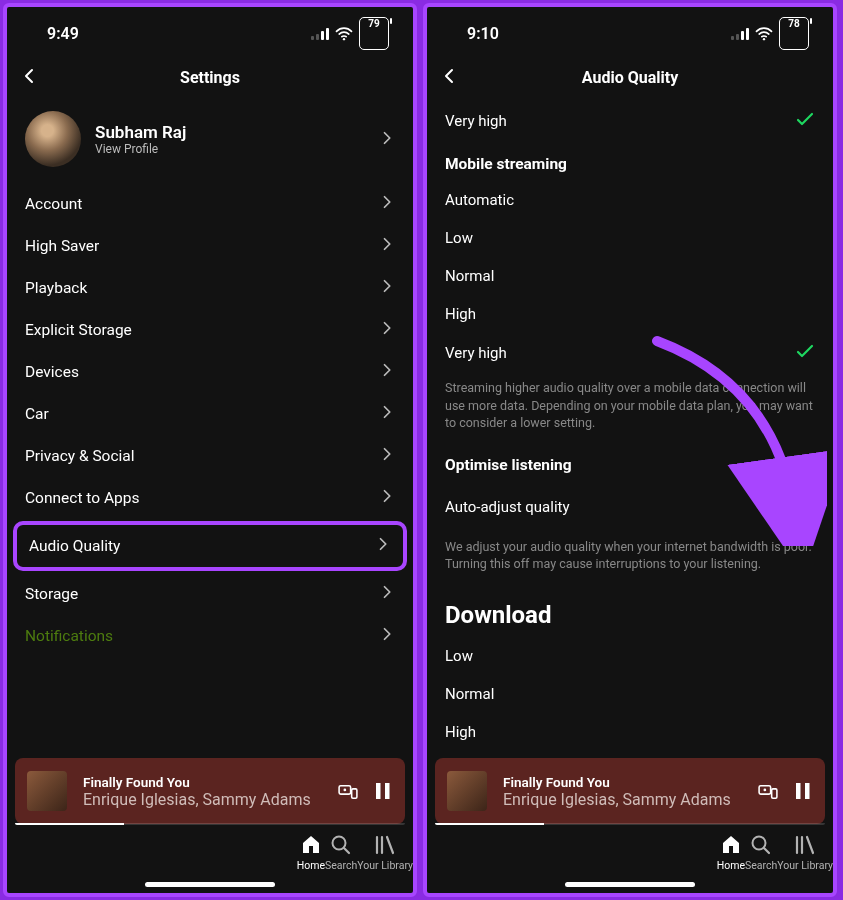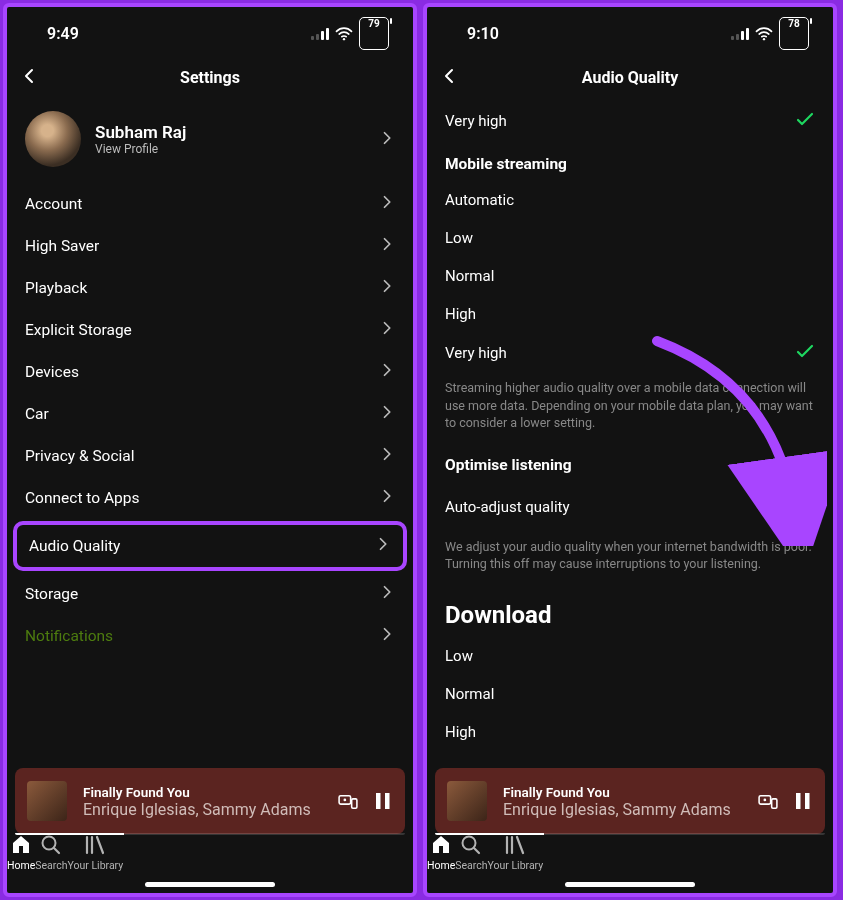--- a/index.html
+++ b/index.html
@@ -103,22 +103,22 @@
   .np-title { font-size: 13.5px; font-weight: 600; white-space: nowrap; overflow: hidden; text-overflow: ellipsis; }
   .np-artist { font-size: 16px; color: #d0bcb8; white-space: nowrap; overflow: hidden; text-overflow: ellipsis; }
   .np-controls { display: flex; gap: 14px; align-items: center; }
   .np-progress {
     position: absolute; left: 0; right: 0; bottom: -1px; height: 2px; background: rgba(255,255,255,.15);
     border-radius: 0 0 8px 8px; overflow: hidden;
   }
   .np-progress > div { height: 100%; background: #fff; }
   
   .tab-bar {
-    display: flex; justify-content: flex-start; align-items: center;
-    padding: 0 0 6px 0; background: #121212;
+    display: flex; justify-content: flex-end; align-items: center;
+    padding: 10px 0 6px 0; background: #121212;
   }
   .tab { display: flex; flex-direction: column; align-items: center; gap: 3px; font-size: 10.5px; color: #b3b3b3; }
   .tab.active { color: #fff; }
   .home-indicator {
     width: 130px; height: 5px; background: #fff; border-radius: 3px;
     margin: 4px auto 6px auto;
   }
   .under-text {
     position: absolute; left: 18px; bottom: 100px; font-size: 15px; color: #555;
     z-index: 0;

